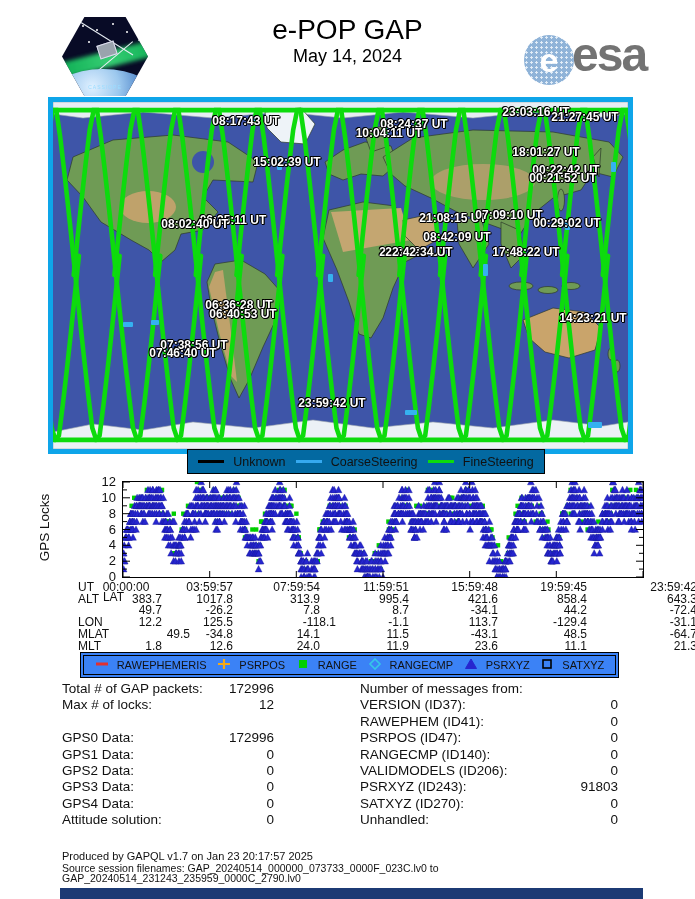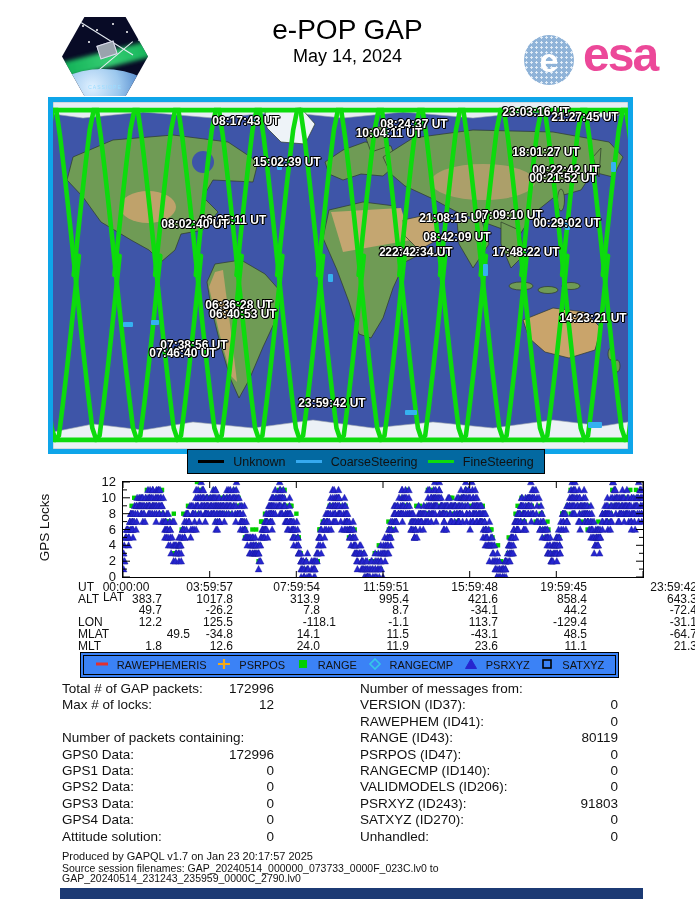--- a/index.html
+++ b/index.html
@@ -26,21 +26,21 @@
   .patch .mission{position:absolute;left:0;bottom:6px;width:100%;text-align:center;font-size:5px;letter-spacing:1px;color:#9adcff;}
 
   .esa{left:524px;top:33px;width:164px;height:54px;}
   .esa .globe{position:absolute;left:0;top:2px;width:50px;height:50px;border-radius:50%;
         background-color:#8fb3d8;
         background-image:radial-gradient(#e4eef8 28%,rgba(255,255,255,0) 32%);
         background-size:5px 5px;}
   .esa .globe-e{position:absolute;left:0;top:2px;width:50px;height:50px;border-radius:50%;
         display:flex;align-items:center;justify-content:center;
         font-size:34px;font-weight:bold;color:#ffffff;}
-  .esa .wordmark{position:absolute;left:59px;top:-6px;font-size:48px;font-weight:bold;color:#ec4899;letter-spacing:-2px;}
+  .esa .wordmark{position:absolute;left:48px;top:-6px;font-size:48px;font-weight:bold;color:#737373;letter-spacing:-2px;}
 
   
   .map{left:48px;top:97px;width:575px;height:347px;border:5px solid #0ea5e9;overflow:hidden;background:#4d7c0f;}
   .map svg{position:absolute;left:0;top:0;}
   .map-overlay{position:absolute;left:0;top:0;width:575px;height:347px;}
   .track-label{position:absolute;transform:translate(-50%,-50%);white-space:nowrap;
       font-size:12px;font-weight:bold;color:#fff;
       text-shadow:-1px 0 0 #000,1px 0 0 #000,0 -1px 0 #000,0 1px 0 #000,1px 1px 0 #000,-1px -1px 0 #000;}
 
   
@@ -1948,24 +1948,20 @@
     </div>
     <div class="stat-row">
       <span class="stat-label">Max # of locks:</span>
       <span class="stat-value">12</span>
     </div>
     <div class="stat-row">
       <span class="stat-label"></span>
       <span class="stat-value"></span>
     </div>
     <div class="stat-row">
-      <span class="stat-label">Number of packets containing:</span>
-      <span class="stat-value"></span>
-    </div>
-    <div class="stat-row">
       <span class="stat-label">GPS0 Data:</span>
       <span class="stat-value">172996</span>
     </div>
     <div class="stat-row">
       <span class="stat-label">GPS1 Data:</span>
       <span class="stat-value">0</span>
     </div>
     <div class="stat-row">
       <span class="stat-label">GPS2 Data:</span>
       <span class="stat-value">0</span>
@@ -1990,24 +1986,20 @@
     </div>
     <div class="stat-row">
       <span class="stat-label">VERSION (ID37):</span>
       <span class="stat-value">0</span>
     </div>
     <div class="stat-row">
       <span class="stat-label">RAWEPHEM (ID41):</span>
       <span class="stat-value">0</span>
     </div>
     <div class="stat-row">
-      <span class="stat-label">RANGE (ID43):</span>
-      <span class="stat-value">80119</span>
-    </div>
-    <div class="stat-row">
       <span class="stat-label">PSRPOS (ID47):</span>
       <span class="stat-value">0</span>
     </div>
     <div class="stat-row">
       <span class="stat-label">RANGECMP (ID140):</span>
       <span class="stat-value">0</span>
     </div>
     <div class="stat-row">
       <span class="stat-label">VALIDMODELS (ID206):</span>
       <span class="stat-value">0</span>

